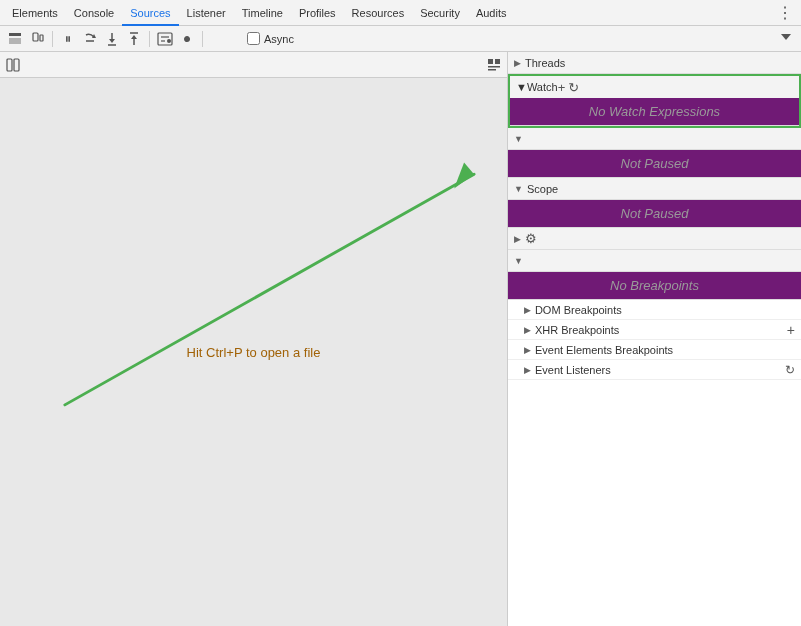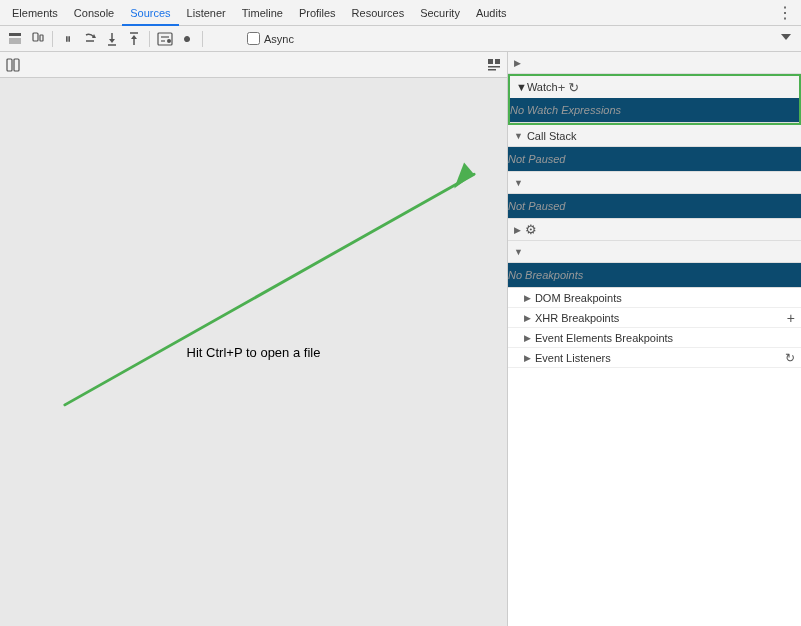--- a/index.html
+++ b/index.html
@@ -126,21 +126,21 @@
       color: #555;
     }
     .left-panel-content {
       flex: 1;
       display: flex;
       align-items: center;
       justify-content: center;
       position: relative;
     }
     .ctrl-hint {
-      color: #000000;
+      color: #a16207;
       font-size: 13px;
     }
 
     
     .arrow-svg {
       position: absolute;
       top: 0; left: 0;
       width: 100%;
       height: 100%;
       pointer-events: none;
@@ -194,25 +194,25 @@
       height: 22px;
       padding: 0 6px;
       background: #f3f3f3;
       cursor: pointer;
       font-size: 11px;
       color: #333;
       flex-shrink: 0;
     }
 
     .section-content {
-      background: #0c4a6e;
-      text-align: left;
+      background: #701a75;
+      text-align: center;
       padding: 6px 0;
       color: #999;
-      font-size: 11px;
+      font-size: 13px;
       border-bottom: 1px solid #ddd;
       flex-shrink: 0;
     }
     .section-empty {
       font-style: italic;
     }
 
     .section-item {
       display: flex;
       align-items: center;
@@ -345,46 +345,47 @@
         <line x1="65" y1="340" x2="475" y2="100" stroke="#4caf50" stroke-width="3" stroke-linecap="round"></line>
         <polygon points="475,100 455,115 465,88" fill="#4caf50"></polygon>
       </svg>
     </div>
   </div>
 
   <div class="right-panel">
 
     <div class="section-header">
       <span class="chevron">▶</span>
+      <span class="section-title">Threads</span>
     </div>
 
     <div class="watch-section">
       <div class="watch-header">
         <span class="chevron">▼</span>
         <span class="section-title">Watch</span>
         <div class="section-actions">
           <span class="section-action-btn">+</span>
           <span class="section-action-btn">↻</span>
         </div>
       </div>
       <div class="section-content">
         <span class="section-empty">No Watch Expressions</span>
       </div>
     </div>
 
     <div class="section-header">
       <span class="chevron">▼</span>
-      <span class="section-title">Call Stack</span>
     </div>
     <div class="section-content">
       <span class="section-empty">Not Paused</span>
     </div>
 
     <div class="section-header">
       <span class="chevron">▼</span>
+      <span class="section-title">Scope</span>
     </div>
     <div class="section-content">
       <span class="section-empty">Not Paused</span>
     </div>
 
     <div class="section-header">
       <span class="chevron">▶</span>
       <span class="section-action-btn" style="margin-right:4px;">⚙</span>
     </div>
 

